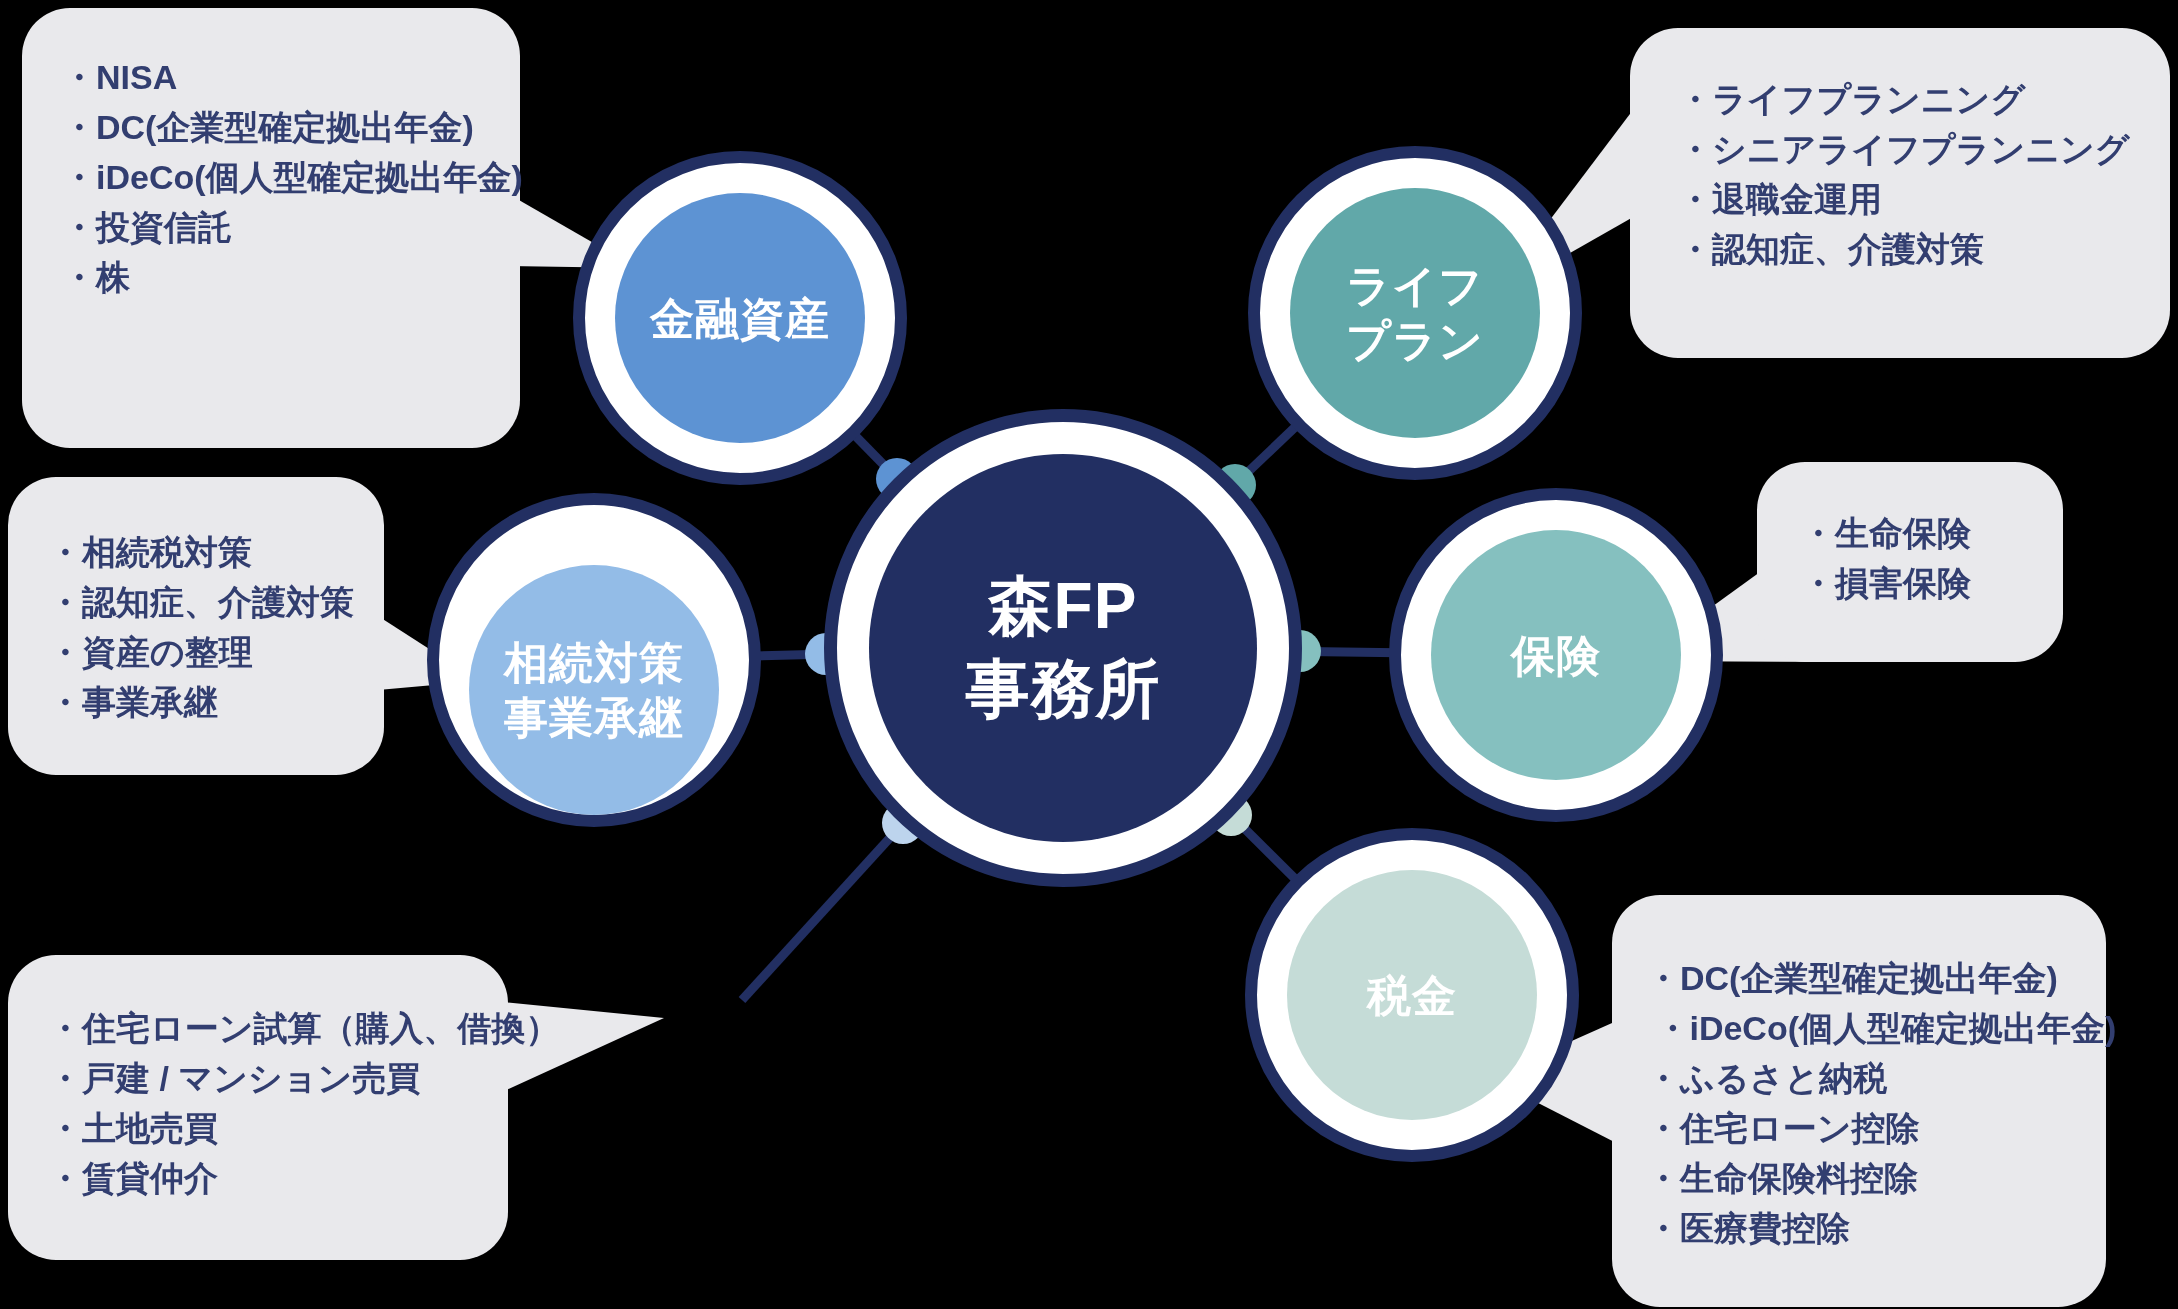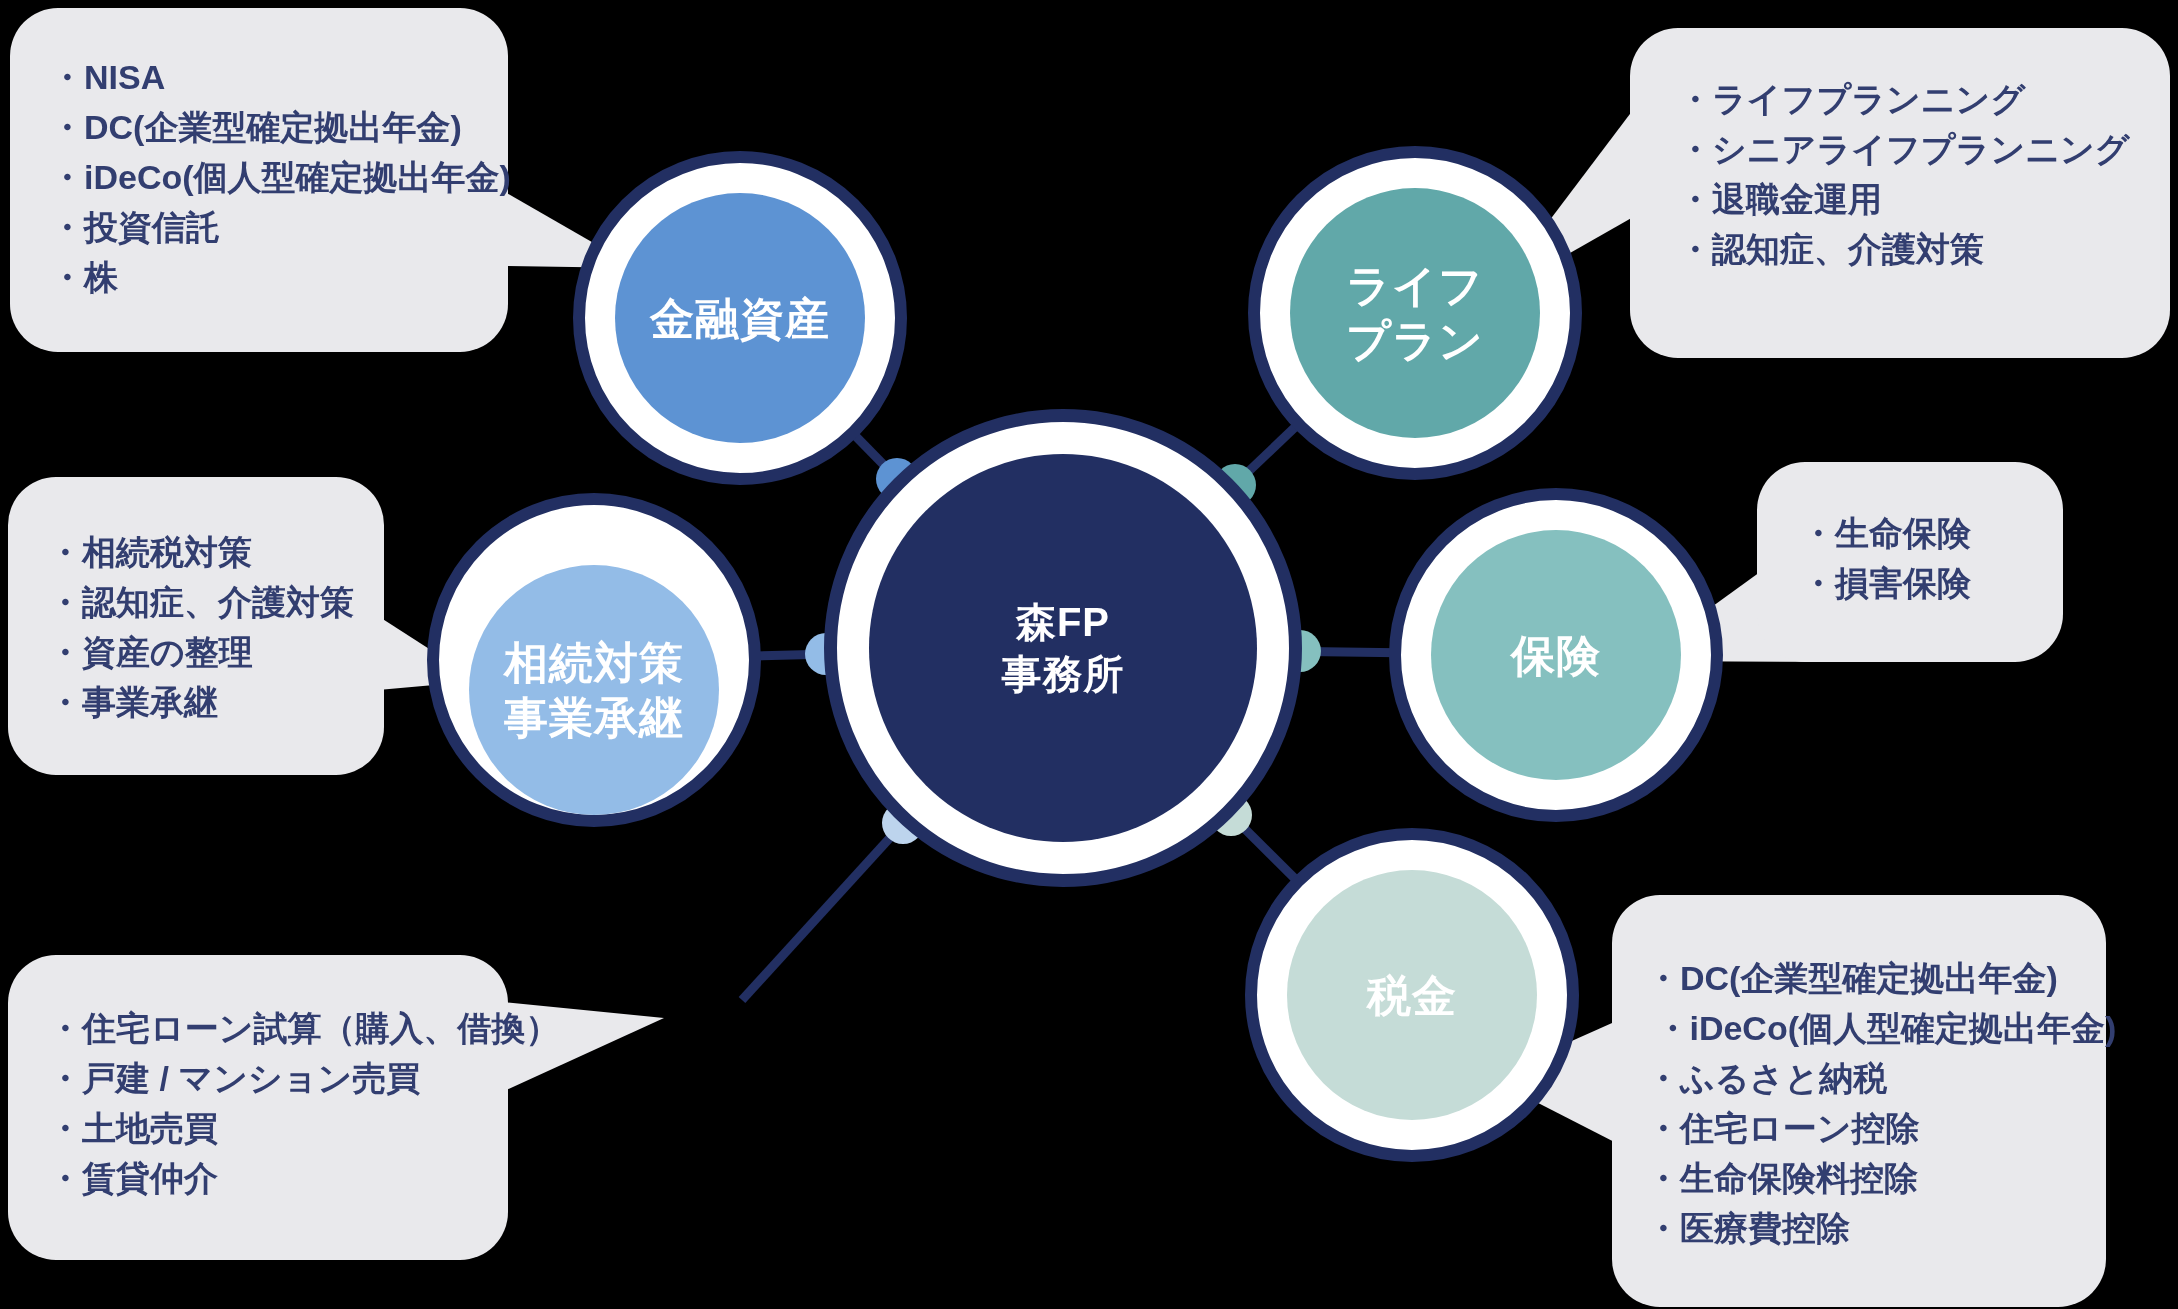--- a/index.html
+++ b/index.html
@@ -48,38 +48,38 @@
     line-height: 1.25;
     text-align: center;
     white-space: pre-line;
     letter-spacing: 1px;
   }
   #node-center {
     width: 478px; height: 478px;
     border-width: 13px;
   }
   #node-center .node-inner { width: 388px; height: 388px; }
-  #node-center .node-label { font-size: 40px; line-height: 1.3; }
+  #node-center .node-label { font-size: 64px; line-height: 1.3; }
 
   
   .bubble {
     position: absolute;
     background: var(--bubble_bg);
     border-radius: 48px;
     z-index: 2;
   }
   .bubble ul { list-style: none; }
   .bubble li {
     color: var(--bubble_text);
     font-size: 34px;
     font-weight: 600;
     line-height: 50px;
     white-space: pre;
   }
-  #bubble-financial-assets { left: 10px;   top: 8px;   width: 498px; height: 344px; padding: 44px 10px 0 40px; }
+  #bubble-financial-assets { left: 22px;   top: 8px;   width: 498px; height: 440px; padding: 44px 10px 0 40px; }
   #bubble-life-plan        { left: 1630px; top: 28px;  width: 540px; height: 330px; padding: 46px 10px 0 48px; }
   #bubble-inheritance      { left: 8px;    top: 477px; width: 376px; height: 298px; padding: 50px 10px 0 40px; }
   #bubble-insurance        { left: 1757px; top: 462px; width: 306px; height: 200px; padding: 46px 10px 0 44px; }
   #bubble-real-estate      { left: 8px;    top: 955px; width: 500px; height: 305px; padding: 48px 10px 0 40px; }
   #bubble-tax              { left: 1612px; top: 895px; width: 494px; height: 412px; padding: 58px 10px 0 34px; }
 
   
   #node-financial-assets { left: 573px;  top: 151px; }
   #node-life-plan        { left: 1248px; top: 146px; }
   #node-inheritance      { left: 427px;  top: 493px; align-items: flex-end; }

